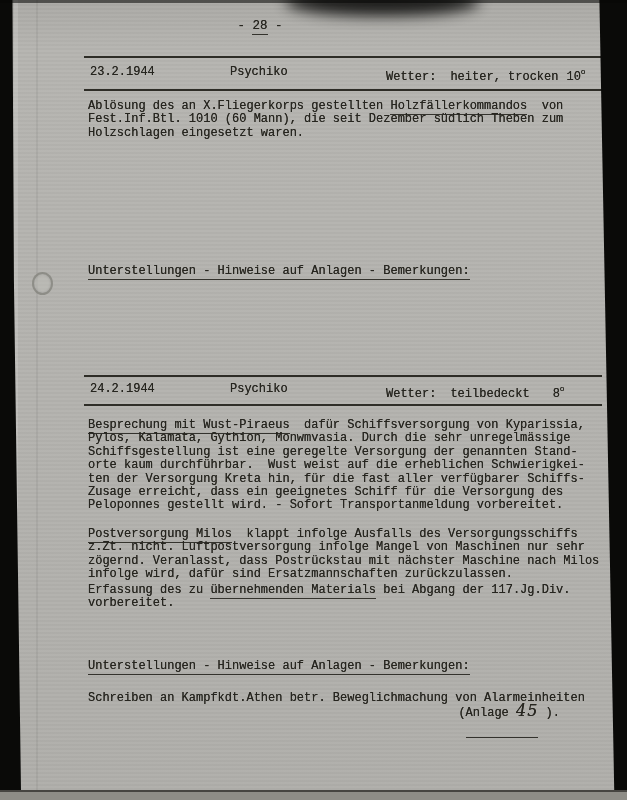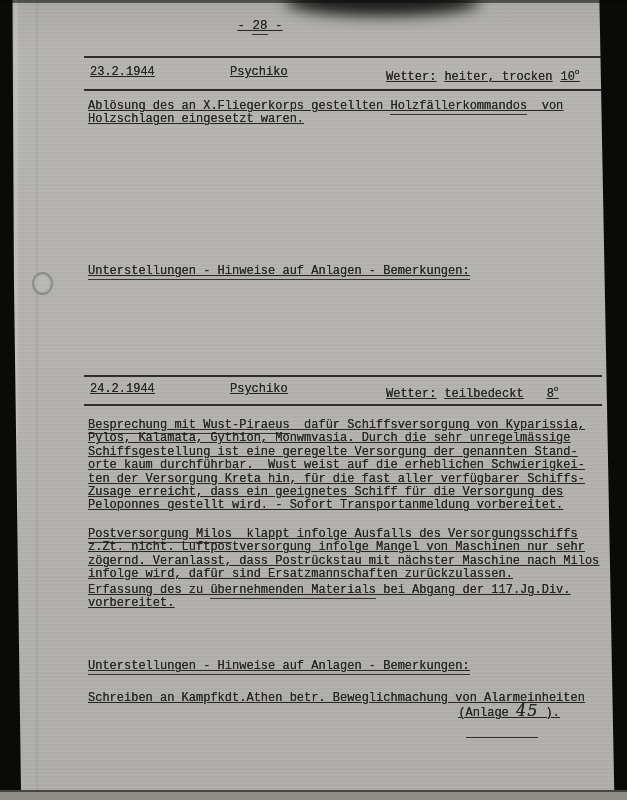--- a/index.html
+++ b/index.html
@@ -69,37 +69,36 @@
     border: 2px solid rgba(70,70,62,0.38);
     background: rgba(190,189,184,0.55);
     box-shadow: inset 0 0 3px rgba(0,0,0,0.15);
   }
   .tline {
     white-space: pre;
     font-size: 12px;
     line-height: 13.4px;
     color: #26251f;
     text-shadow: 0 0 0.5px rgba(38,37,31,0.85);
-    text-decoration: underline;
   }
   .block { position: absolute; left: 88px; }
   .pagenum {
     position: absolute; top: 20px; left: 180px; width: 160px;
     text-align: center; font-size: 12.5px;
   }
   .u { border-bottom: 1.3px solid rgba(38,37,31,0.9); padding-bottom: 0.5px; }
   .hrule {
     position: absolute; left: 84px; width: 518px; height: 2px;
     background: #2e2d27;
   }
   .hdr { position: absolute; left: 84px; width: 518px; height: 16px; }
   .hdr-date { position: absolute; left: 6px; top: 0; }
   .hdr-loc  { position: absolute; left: 146px; top: 0; }
   .hdr-weather { position: absolute; left: 302px; top: 0; }
-  .hdr-cond { margin-left: 8px; }
+  .hdr-cond { margin-left: 14px; }
   .hdr-temp { margin-left: 8px; }
   sup.deg { font-size: 8px; position: relative; top: -1px; }
   .section-header { border-bottom: 1.3px solid rgba(38,37,31,0.9); padding-bottom: 1px; margin-top: 24px; }
   .annex {
     position: absolute; top: 706px; left: 400px; width: 160px;
     text-align: right;
   }
   .ul-group { border-bottom: 1.3px solid rgba(38,37,31,0.9); padding-bottom: 17px; }
   .hand {
     font-family: "DejaVu Serif", serif;
@@ -124,20 +123,21 @@
   <div class="hdr" style="top:66px">
     <span class="hdr-date tline">23.2.1944</span>
     <span class="hdr-loc tline">Psychiko</span>
     <span class="hdr-weather tline"><span>Wetter:</span><span class="hdr-cond">heiter, trocken</span><span class="hdr-temp">10</span><sup class="deg">o</sup></span>
   </div>
 
   <div class="hrule" style="top:89px"></div>
 
   <div class="block" style="top:100px">
     <div class="tline"><span>Ablösung des an X.Fliegerkorps gestellten </span><span class="u">Holzfällerkommandos</span><span>  von</span></div>
+    <div class="tline">Fest.Inf.Btl. 1010 (60 Mann), die seit Dezember südlich Theben zum</div>
     <div class="tline">Holzschlagen eingesetzt waren.</div>
   </div>
 
   <div class="block tline" style="top:265px"><span class="section-header">Unterstellungen - Hinweise auf Anlagen - Bemerkungen:</span></div>
 
   <div class="hrule" style="top:375px"></div>
 
   <div class="hdr" style="top:383px">
     <span class="hdr-date tline">24.2.1944</span>
     <span class="hdr-loc tline">Psychiko</span>

